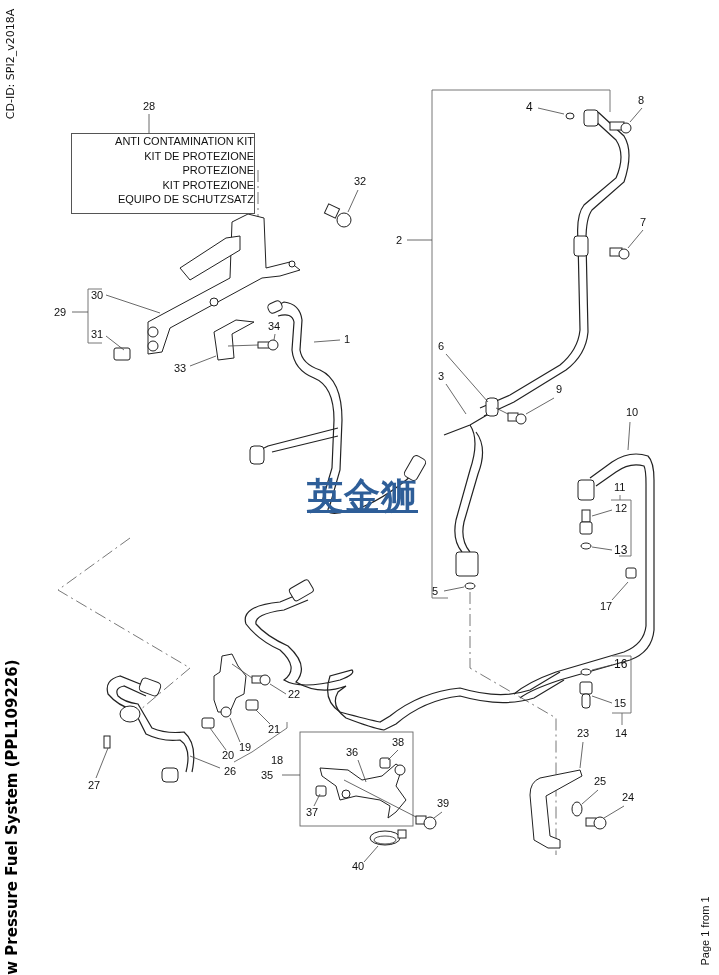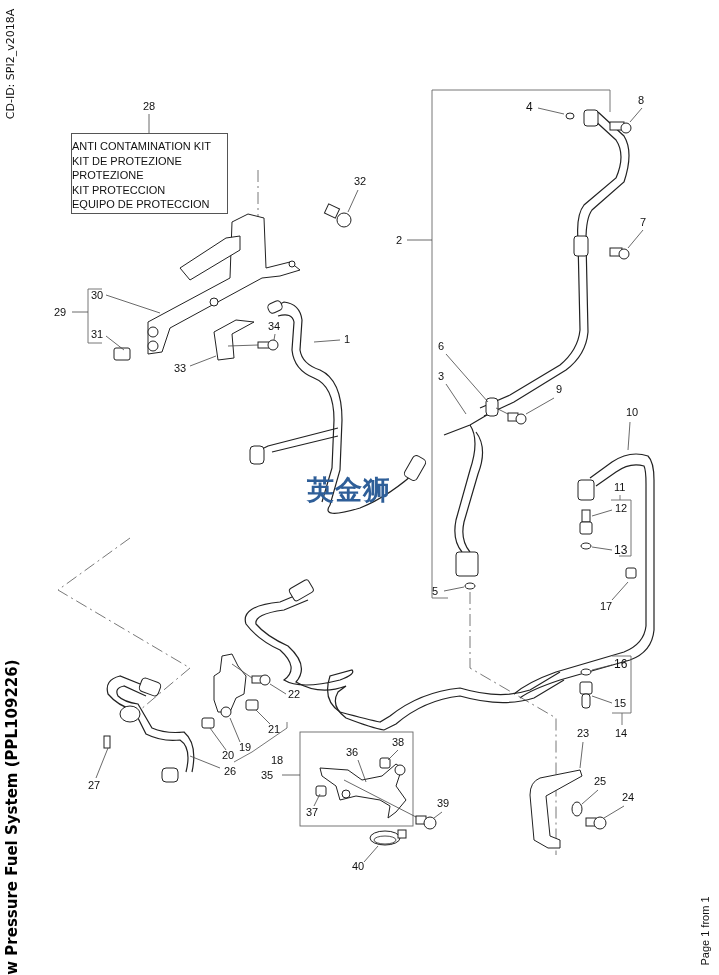--- a/index.html
+++ b/index.html
@@ -4,23 +4,23 @@
 <style>
   html, body { margin:0; padding:0; background:#ffffff; }
   body { width:719px; height:975px; position:relative; overflow:hidden; font-family:"Liberation Sans", sans-serif; }
   #diagram { position:absolute; left:0; top:0; width:719px; height:975px; }
   .cdid { position:absolute; left:2px; top:8px; width:16px; height:112px; }
   .cdid span { position:absolute; left:50%; top:50%; transform:translate(-50%,-50%) rotate(-90deg); white-space:nowrap; font-size:11px; color:#111; font-family:"DejaVu Sans", sans-serif; }
   .vtitle { position:absolute; left:0; top:684px; width:24px; height:285px; }
   .vtitle span { position:absolute; left:50%; top:50%; transform:translate(-50%,-50%) rotate(-90deg); white-space:nowrap; font-size:15px; font-weight:bold; color:#000; font-family:"DejaVu Sans", sans-serif; }
   .pageno { position:absolute; left:696px; top:893px; width:18px; height:76px; }
   .pageno span { position:absolute; left:50%; top:50%; transform:translate(-50%,-50%) rotate(-90deg); white-space:nowrap; font-size:11px; color:#111; }
-  .kitbox { position:absolute; left:71px; top:133px; width:157px; height:81px; border:1px solid #555; box-sizing:border-box; padding-top:5px; text-align:left; font-size:11px; line-height:14.5px; color:#111; }
+  .kitbox { position:absolute; left:71px; top:133px; width:184px; height:81px; border:1px solid #555; box-sizing:border-box; text-align:right; font-size:11px; line-height:14.5px; color:#111; }
   .kitbox div { white-space:nowrap; }
-  .watermark { position:absolute; left:307px; top:472px; font-size:27px; font-weight:bold; color:#2e5e98; letter-spacing:1px; font-family:"DejaVu Sans", sans-serif; white-space:nowrap; }
+  .watermark { position:absolute; left:307px; top:472px; font-size:36px; font-weight:bold; color:#2e5e98; letter-spacing:1px; font-family:"DejaVu Sans", sans-serif; white-space:nowrap;text-decoration:underline; }
   svg text { font-family:"Liberation Sans", sans-serif; font-size:11px; fill:#111; }
   .pipe { fill:none; stroke:#222; stroke-width:1.2; }
   .leader { stroke:#444; stroke-width:0.8; fill:none; }
   .dash { stroke:#555; stroke-width:0.8; fill:none; stroke-dasharray:12 4 2 4; }
   .grp { stroke:#666; stroke-width:0.9; fill:none; }
   .part { fill:#fff; stroke:#222; stroke-width:1; }
 </style>
 </head>
 <body>
 
@@ -226,17 +226,17 @@
   <ellipse cx="385" cy="840" rx="11" ry="4" fill="none" stroke="#222" stroke-width="0.8"></ellipse>
   <rect class="part" x="398" y="830" width="8" height="8"></rect>
   <text x="352" y="870">40</text>
   <line class="leader" x1="364" y1="862" x2="378" y2="846"></line>
 </svg>
 
 <div class="kitbox">
   <div>ANTI CONTAMINATION KIT</div>
   <div>KIT DE PROTEZIONE</div>
   <div>PROTEZIONE</div>
-  <div>KIT PROTECCION</div>
-  <div>EQUIPO DE PROTECCION</div>
+  <div>KIT PROTEZIONE</div>
+  <div>EQUIPO DE SCHUTZSATZ</div>
 </div>
 
 <div class="watermark" style="color: rgb(46, 94, 152);">英金狮</div>
 
 </body></html>

